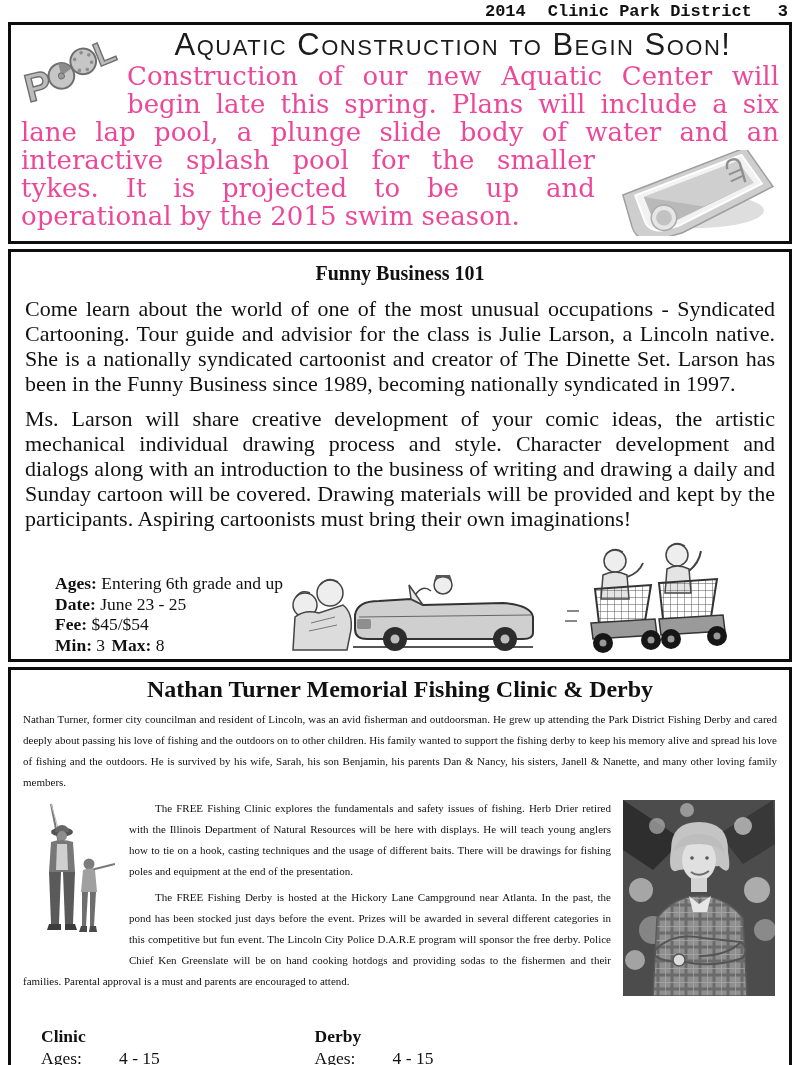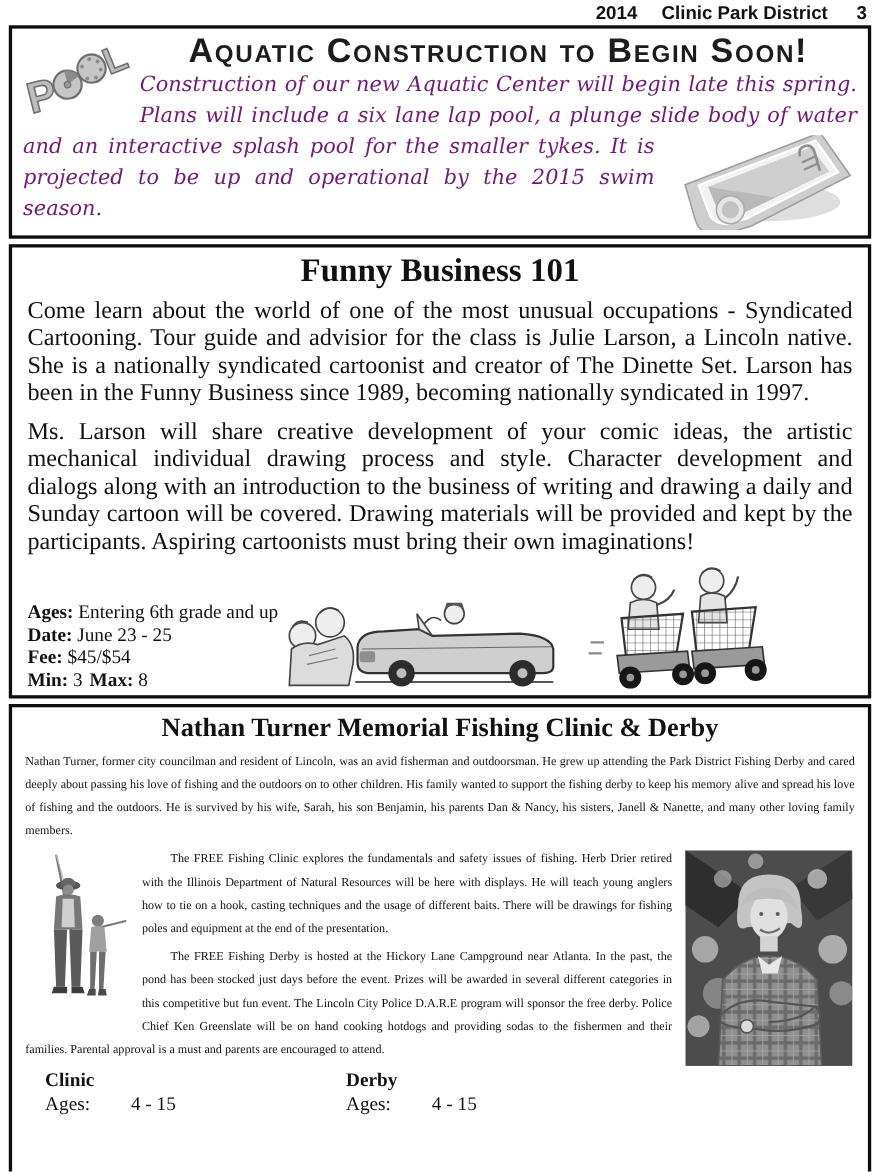--- a/index.html
+++ b/index.html
@@ -4,69 +4,69 @@
 <style>
   html,body{margin:0;padding:0;background:#fff;}
   body{
     width:800px;height:1065px;overflow:hidden;
     font-family:"Liberation Serif", serif;color:#111;position:relative;
   }
   
   .running-header{
     display:flex;justify-content:flex-end;align-items:baseline;
     padding:2px 12px 1px 0;gap:0;
-    font-family:Liberation Sans, sans-serif;font-weight:bold;font-size:17px;
+    font-family:Liberation Mono, monospace;font-weight:bold;font-size:17px;
   }
   .running-header .yr{margin-right:22px;}
   .running-header .pg{margin-left:26px;}
   
   .box{
     border:3px solid #0d0d0d;margin:0 8px 5px 8px;background:#fff;
     box-sizing:border-box;overflow:hidden;
   }
   
   .box.aquatic{padding:3px 10px 5px 10px;min-height:154px;}
   .pool-logo{float:left;width:100px;height:74px;margin:2px 6px 0 0;}
   .aquatic-title{
-    font-family:"Liberation Sans", sans-serif;font-weight:700;
+    font-family:"Liberation Sans", sans-serif;font-weight:400;
     font-variant:small-caps;letter-spacing:1.5px;
     font-size:31px;line-height:34px;margin:0;text-align:center;color:#1c1c1c;
   }
   .aquatic-body{
-    font-family:"DejaVu Serif", serif;font-size:19px;line-height:28px;
-    text-align:justify;color:#701a75;font-style:italic;
+    font-family:"DejaVu Serif", serif;font-size:26px;line-height:28px;
+    text-align:justify;color:#ec4899;
   }
   .pool-illustration{float:right;width:172px;height:86px;margin:4px 0 0 12px;}
   
   .box.funny{padding:2px 14px 4px 14px;min-height:330px;}
   .section-title{
     font-weight:bold;text-align:center;margin:2px 0 6px 0;
-    font-size:30px;line-height:34px;
+    font-size:20px;line-height:34px;
   }
   .fb-para{
     font-size:22px;line-height:25px;text-align:justify;margin:0 0 10px 0;
   }
-  .fb-bottom{display:flex;align-items:flex-end;justify-content:flex-start;margin-top:2px;}
+  .fb-bottom{display:flex;align-items:flex-end;justify-content:center;margin-top:2px;}
   .fb-details{font-size:17.5px;line-height:20.5px;white-space:nowrap;}
   .fb-details .lbl{font-weight:bold;}
   .fb-details .minmax .lbl{margin-left:0;}
   .fb-details .minmax .lbl2{font-weight:bold;margin-left:2px;}
   .fb-cartoons{display:flex;align-items:flex-end;gap:14px;padding-right:2px;}
   
   .box.fishing{padding:2px 12px 4px 12px;min-height:528px;}
   .fish-title{font-size:24px;line-height:33px;margin:1px 0 3px 0;}
   .fish-para{
     font-size:11px;line-height:21px;text-align:justify;margin:0 0 5px 0;
   }
   .fish-para.indented{text-indent:26px;}
   .fishing-couple{float:left;width:84px;height:162px;margin:4px 14px 4px 8px;}
   .portrait{float:right;width:152px;height:196px;margin:2px 2px 6px 12px;}
   .fish-cols{display:flex;clear:left;margin:6px 0 0 18px;}
   .fish-col{flex:0 0 48%;font-size:17.5px;line-height:21.5px;}
-  .fish-col .col-head{font-weight:bold;}
+  .fish-col .col-head{font-weight:bold;margin-top:28px;}
   .fish-col .row{display:flex;}
   .fish-col .row .lbl{flex:0 0 78px;}
   svg{display:block;}
 </style>
 </head>
 <body>
 
 <div class="running-header">
   <span class="yr">2014</span>
   <span>Clinic Park District</span>

